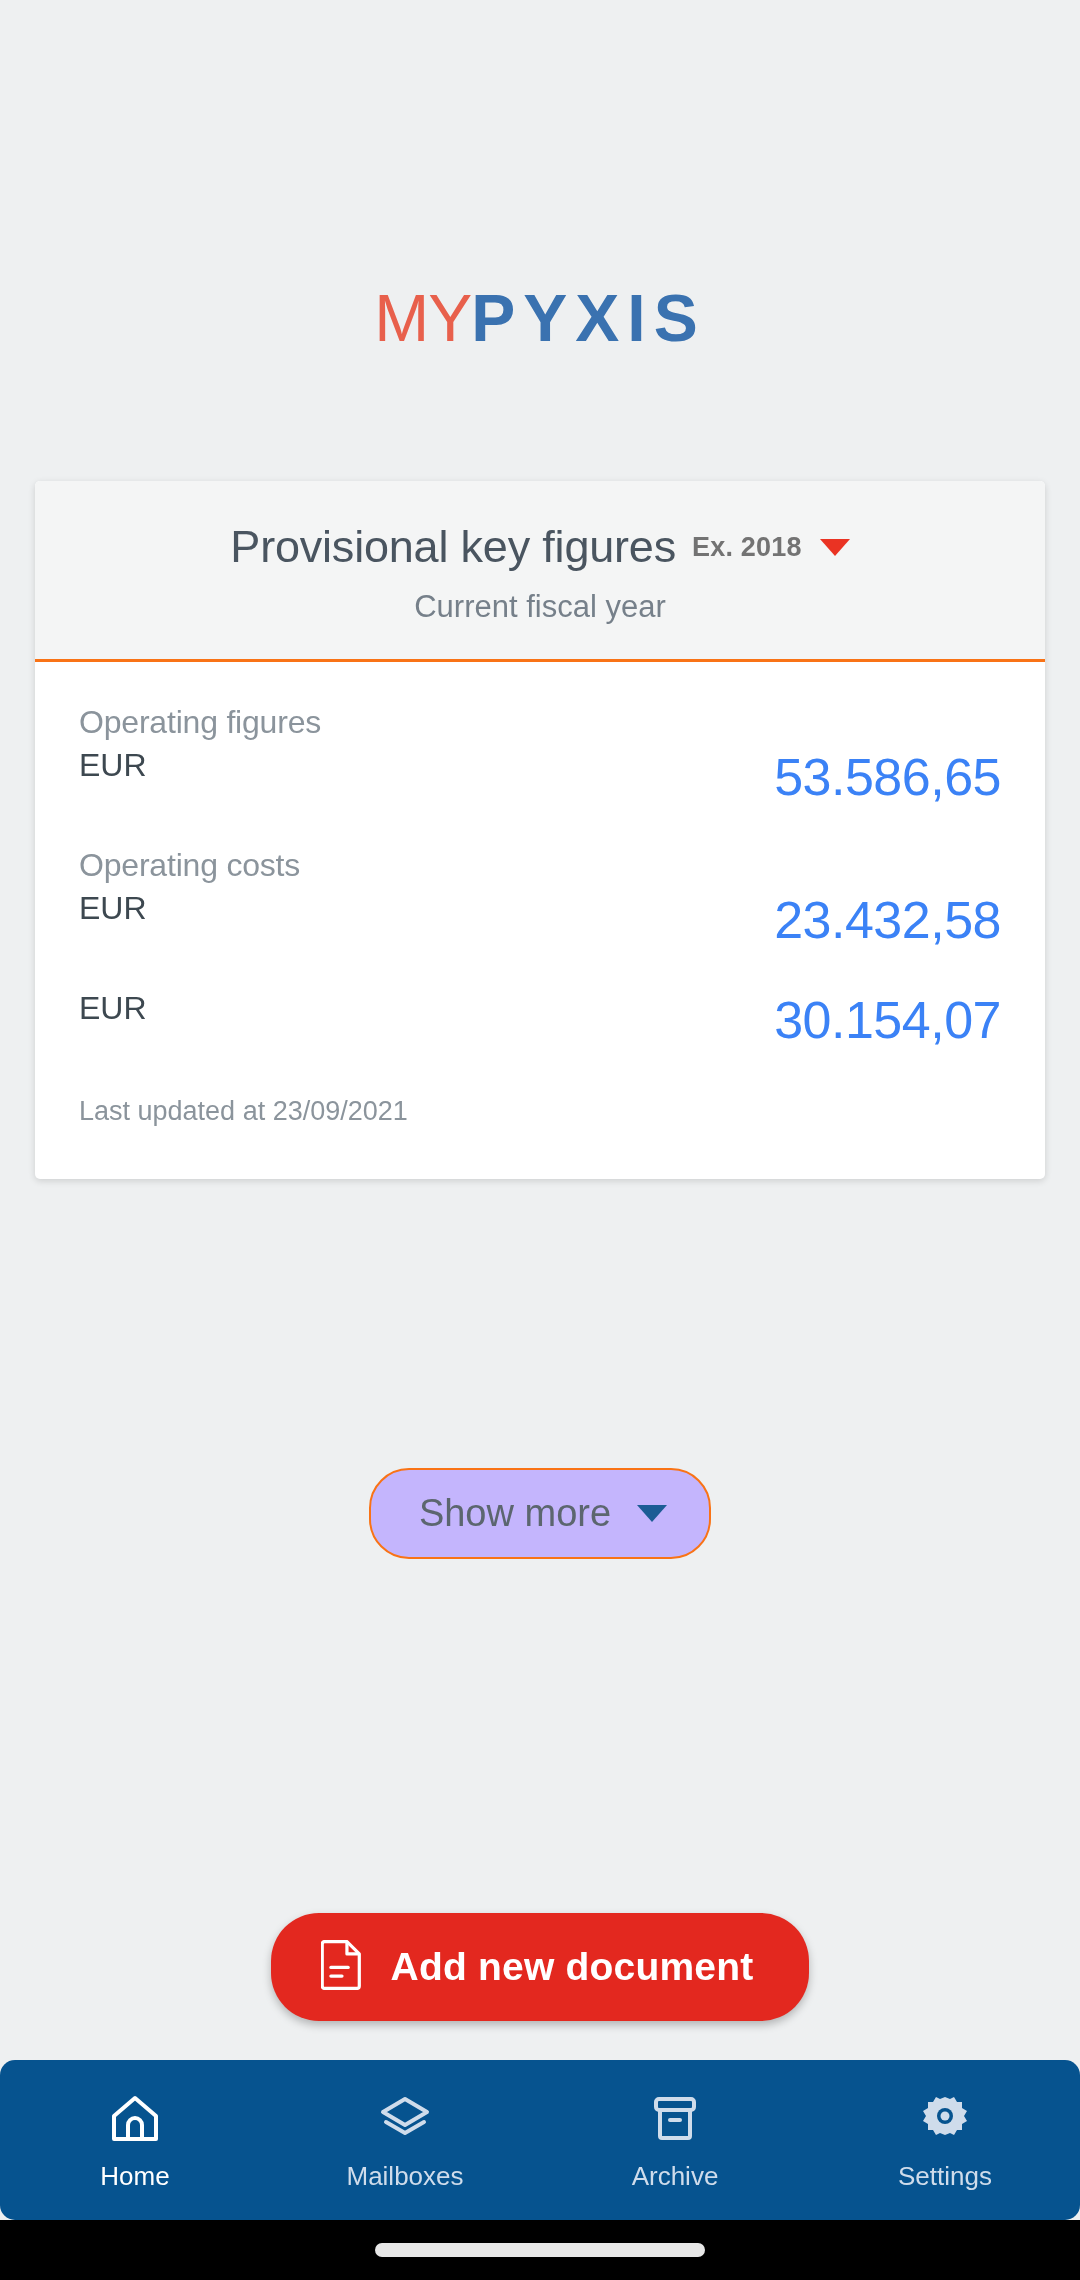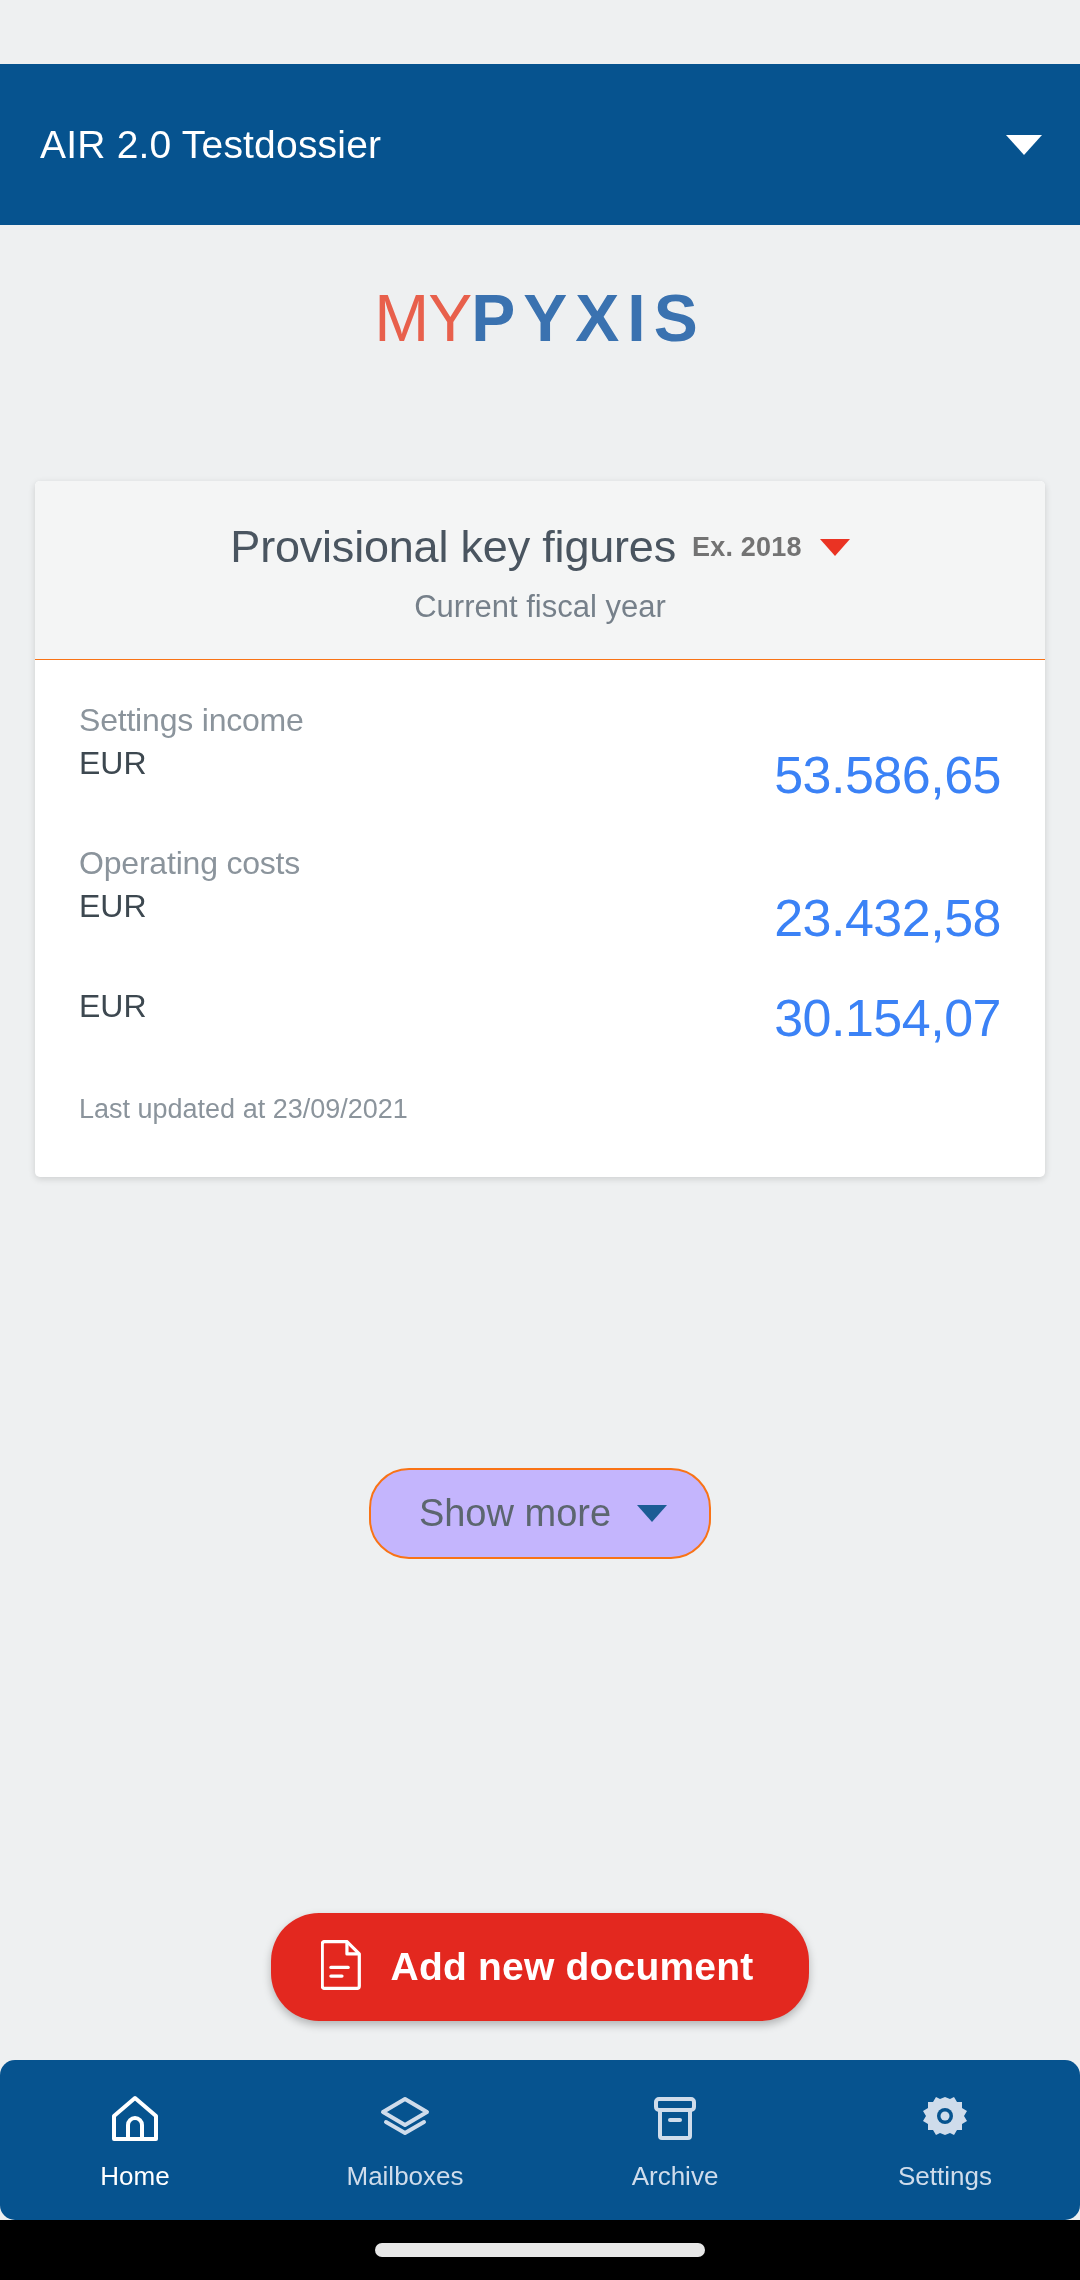--- a/index.html
+++ b/index.html
@@ -71,21 +71,21 @@
     width:1010px;
     background:#ffffff;
     border-radius:5px;
     box-shadow:0 2px 7px rgba(0,0,0,.14);
     overflow:hidden;
   }
   .card-head {
     background:#f4f5f5;
     padding:40px 0 34px 0;
     text-align:center;
-    border-bottom:1px solid #f97316;
+    border-bottom:3px solid #f97316;
   }
   .card-head-row {
     display:flex; align-items:center; justify-content:center; gap:16px;
     white-space:nowrap;
   }
   .card-title {
     font-size:45px; color:#4a5560; font-weight:400; letter-spacing:-.2px;
   }
   .card-period {
     font-size:27px; color:#737373; font-weight:700; letter-spacing:.2px;text-align:center;
@@ -182,24 +182,20 @@
   .gesture-pill {
     width:330px; height:14px; border-radius:8px; background:#e8e8e8;
   }
 </style>
 </head>
 <body>
 
 <div id="screen">
 
 
-  <div class="appbar">
-    <span class="appbar-title">AIR 2.0 Testdossier</span>
-    <span class="tri-down"></span>
-  </div>
 
   <div class="content">
 
     <div class="logo">
       <span class="my">MY</span><span class="pyxis">PYXIS</span>
     </div>
 
     <div class="card">
 
       <div class="card-head">
@@ -207,21 +203,21 @@
           <span class="card-title">Provisional key figures</span>
           <span class="card-period">Ex. 2018</span>
           <span class="tri-down-red"></span>
         </div>
         <div class="card-sub">Current fiscal year</div>
       </div>
 
       <div class="card-body">
 
         <div class="fig-row">
-          <div class="fig-label">Settings income</div>
+          <div class="fig-label">Operating figures</div>
           <div class="fig-line">
             <span class="fig-cur">EUR</span>
             <span class="fig-val">53.586,65</span>
           </div>
         </div>
 
         <div class="fig-row">
           <div class="fig-label">Operating costs</div>
           <div class="fig-line">
             <span class="fig-cur">EUR</span>

